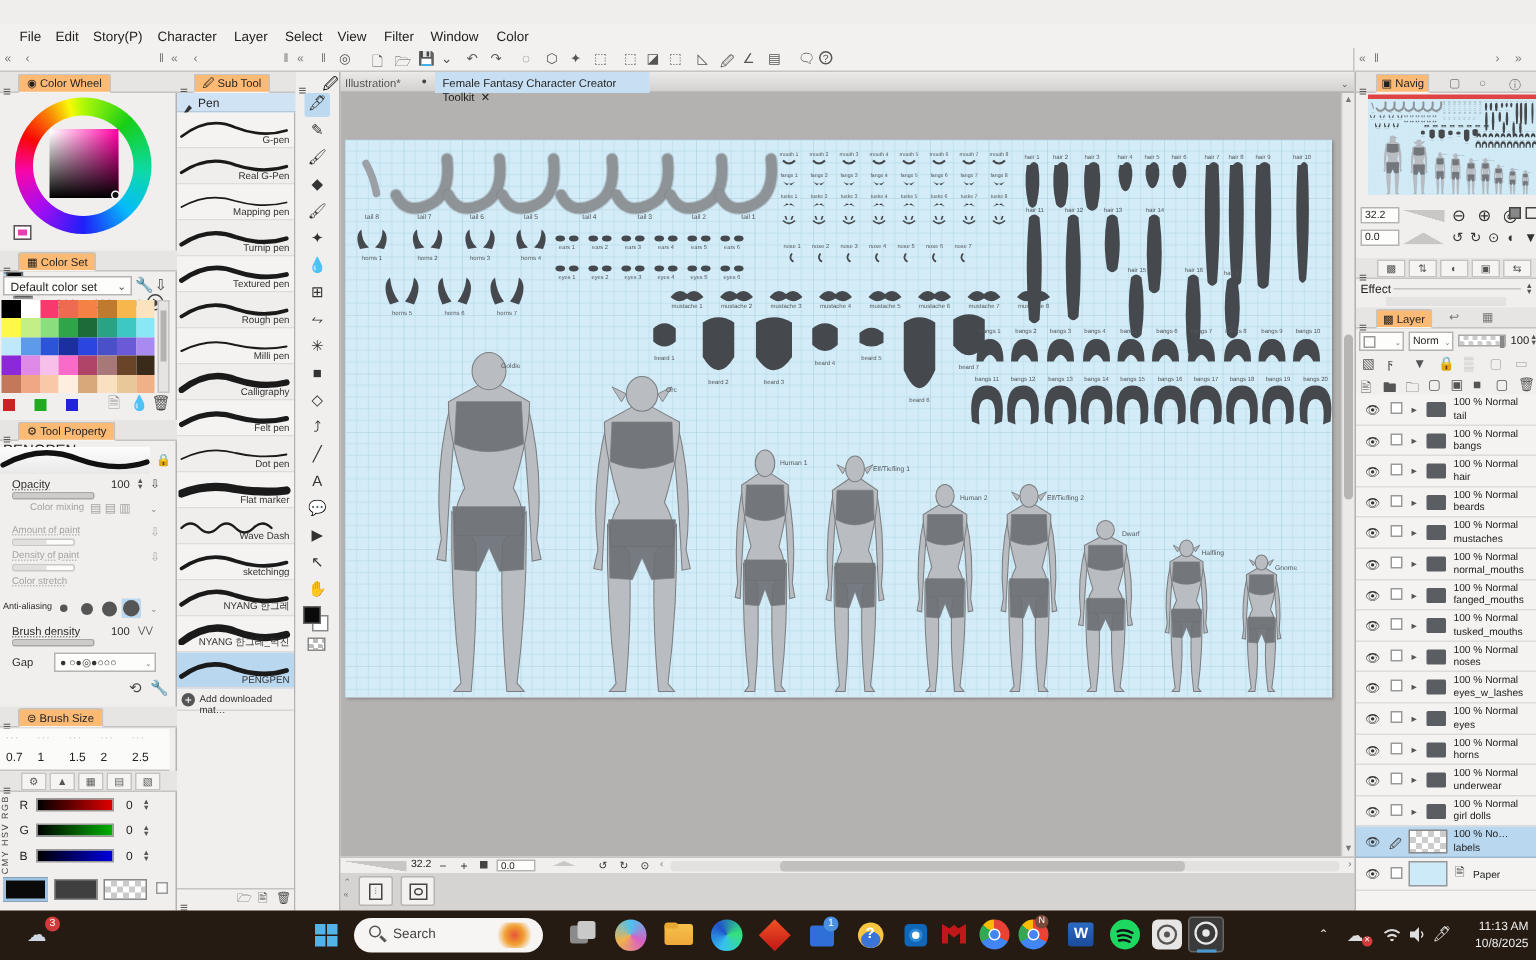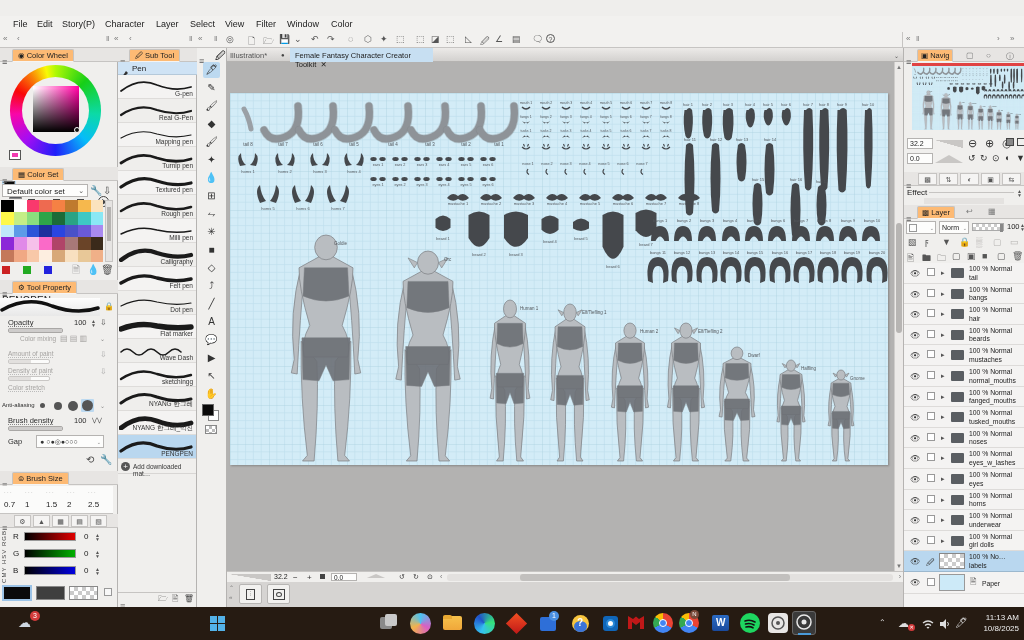--- a/index.html
+++ b/index.html
@@ -905,20 +905,26 @@
     </div>
     <div class="a" style="left:0;top:607px;width:1024px;height:33px;background:#261b12">
       <div class="a" style="left:18px;top:8px;font-size:13px;color:#cfd8e2">☁</div>
       <div class="a" style="left:30px;top:4px;width:10px;height:10px;background:#d23b3b;border-radius:50%;font-size:7px;color:#fff;text-align:center;line-height:10px">3</div>
       <div class="a" style="left:210px;top:9px;width:15px;height:15px">
         <div style="position:absolute;width:7px;height:7px;background:#53b2e8"></div>
         <div style="position:absolute;left:8px;width:7px;height:7px;background:#53b2e8"></div>
         <div style="position:absolute;top:8px;width:7px;height:7px;background:#53b2e8"></div>
         <div style="position:absolute;left:8px;top:8px;width:7px;height:7px;background:#53b2e8"></div>
       </div>
+      <div class="a" style="left:236px;top:5px;width:126px;height:23px;background:#f7f5f4;border-radius:12px">
+        <span style="position:absolute;left:10px;top:5px;width:8px;height:8px;border:1.5px solid #555;border-radius:50%"></span>
+        <span style="position:absolute;left:17px;top:13px;width:5px;height:1.5px;background:#555;transform:rotate(45deg)"></span>
+        <span style="position:absolute;left:26px;top:5px;font-size:9px;color:#444">Search</span>
+        <span style="position:absolute;right:6px;top:3px;width:26px;height:17px;border-radius:8px;background:radial-gradient(circle at 50% 50%, #e8553a 0%, #f0a030 40%, #f7f5f4 75%)"></span>
+      </div>
       <div class="a" style="left:378px;top:6px;width:21px;height:21px;">
         <div style="position:absolute;left:2px;top:4px;width:12px;height:12px;background:#8a8a8a;border-radius:2px"></div>
         <div style="position:absolute;left:7px;top:1px;width:12px;height:12px;background:#c9c9c9;border-radius:2px"></div>
       </div>
       <div class="a" style="left:410px;top:6px;width:21px;height:21px;border-radius:50%;background:conic-gradient(#4cc2f1,#d85fc4,#f2b24c,#4cc2f1)"></div>
       <div class="a" style="left:442px;top:6px;width:21px;height:21px;">
         <div style="position:absolute;left:1px;top:3px;width:19px;height:14px;background:linear-gradient(#f6c14b,#f0a73a);border-radius:2px"></div>
         <div style="position:absolute;left:1px;top:2px;width:9px;height:4px;background:#e8a832;border-radius:2px 2px 0 0"></div>
       </div>
       <div class="a" style="left:474px;top:6px;width:21px;height:21px;border-radius:50%;background:conic-gradient(from 200deg,#35c1f1,#2052cb,#35e27a,#35c1f1)"></div>

